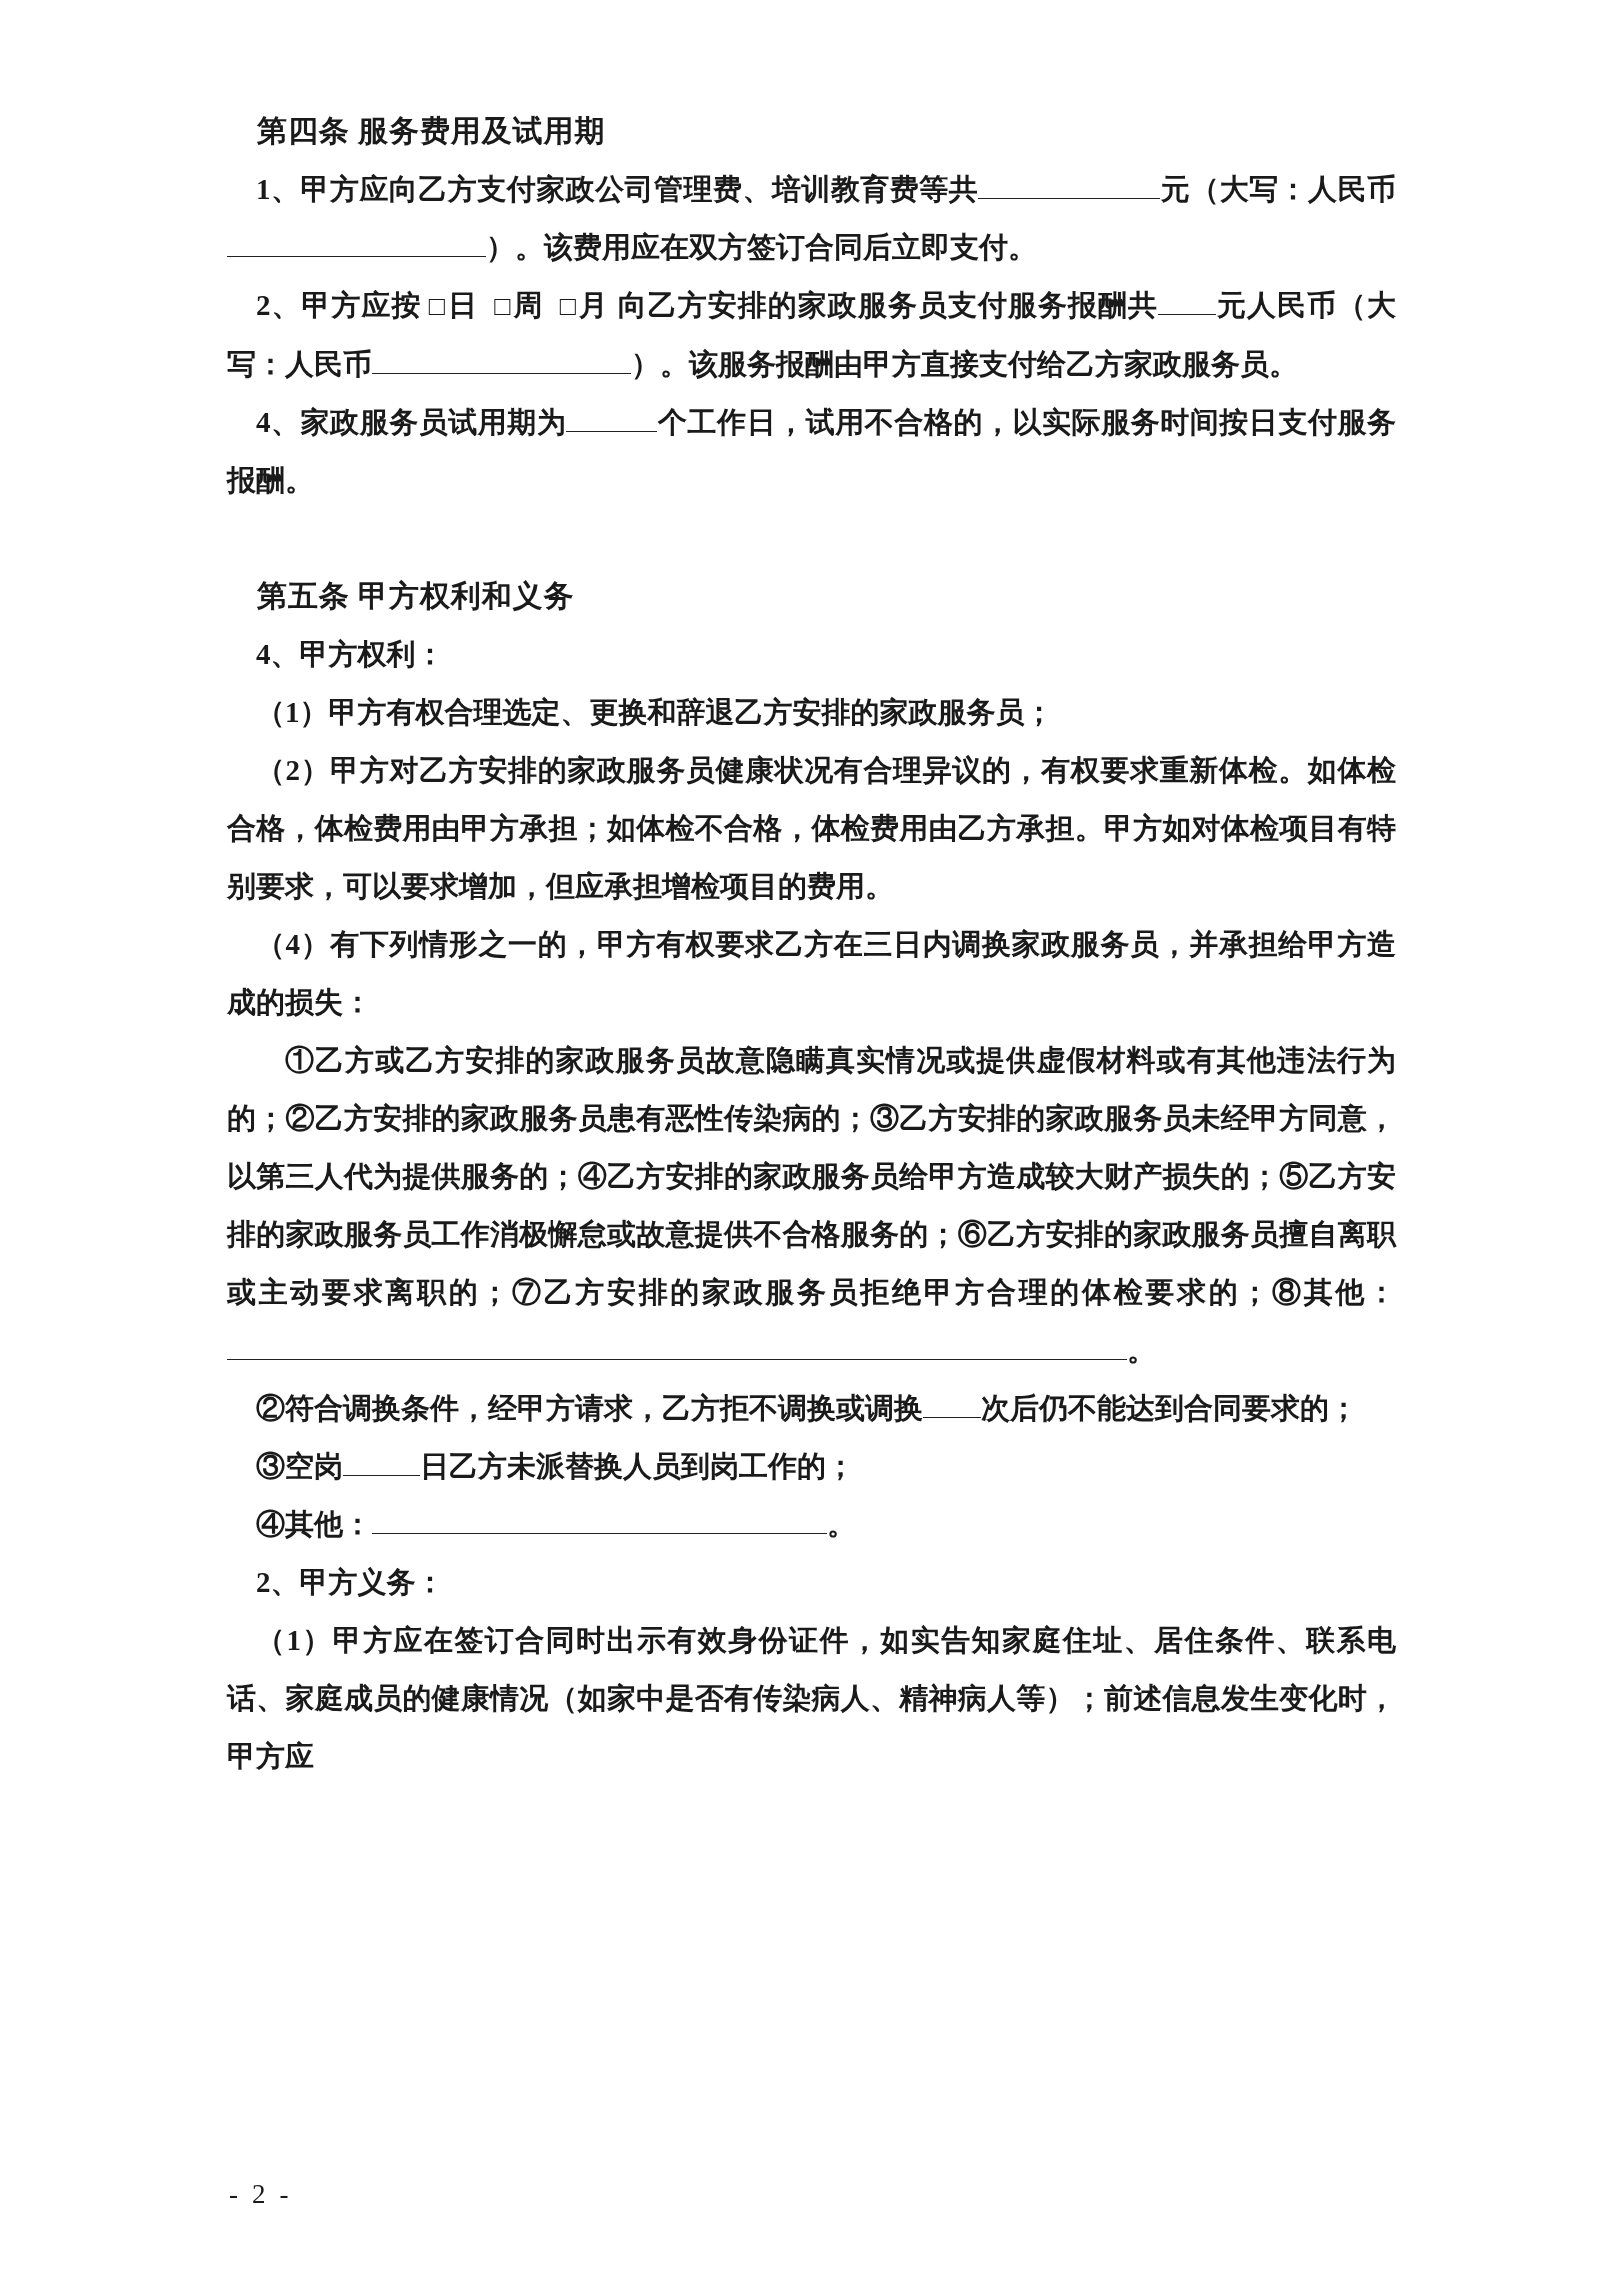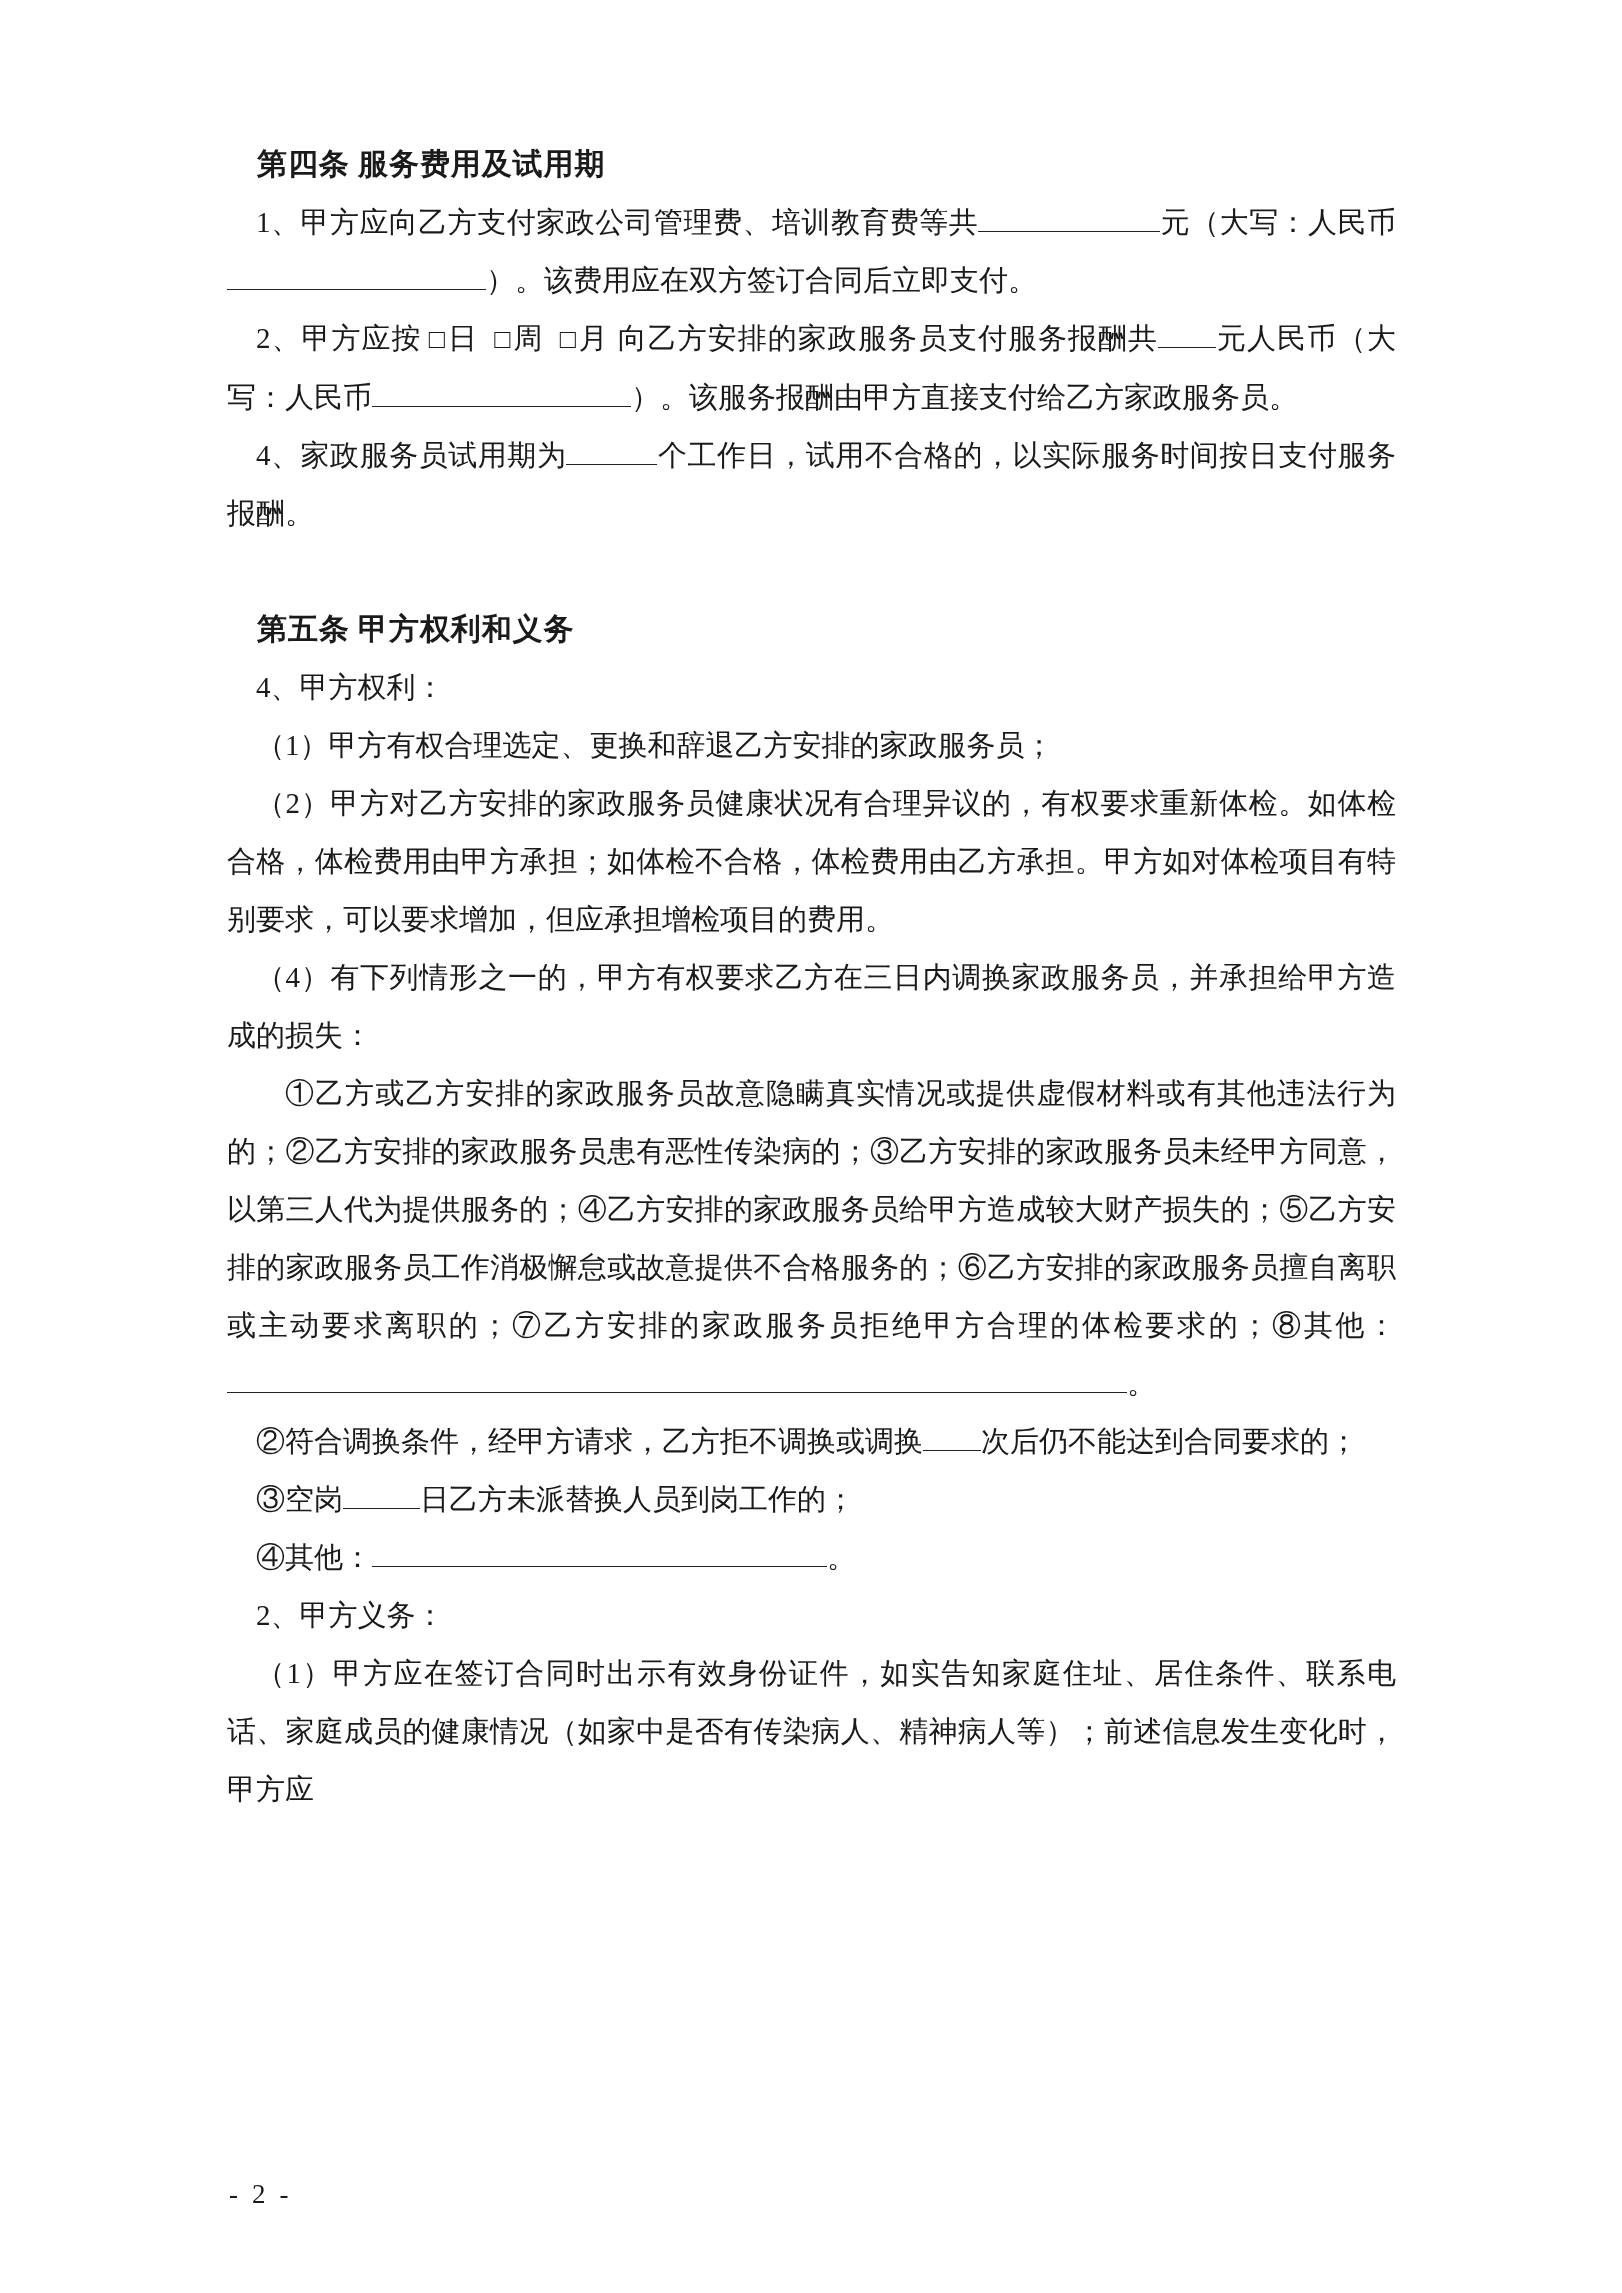--- a/index.html
+++ b/index.html
@@ -9,36 +9,35 @@
     height: 2294px;
     position: relative;
     font-family: "Liberation Serif", "DejaVu Serif", serif;
     color: #1a1a1a;
   }
   .page {
     position: absolute;
     inset: 0;
     background: #ffffff;
     padding: 102px 227px 0 227px;
-    margin-top: 33px;
   }
   .contract-body {
     font-size: 29px;
     line-height: 58px;
     text-align: justify;
   }
   section.section:not(:first-child) { margin-top: 58px; }
   .heading {
     font-size: 30px;
     font-weight: 700;
     line-height: 58px;
     text-indent: 1em;
     letter-spacing: 0.9px;
   }
-  p.para { text-indent: 1em; }
+  p.para { text-indent: 1em; font-weight: bold; }
   p.para.indent-1 { text-indent: 1em; }
   p.para.indent-2 { text-indent: 2em; }
   .blank {
     display: inline-block;
     height: 1em;
     vertical-align: baseline;
     border-bottom: 1.8px solid #222222;
     text-indent: 0;
   }
   .checkbox-group {

